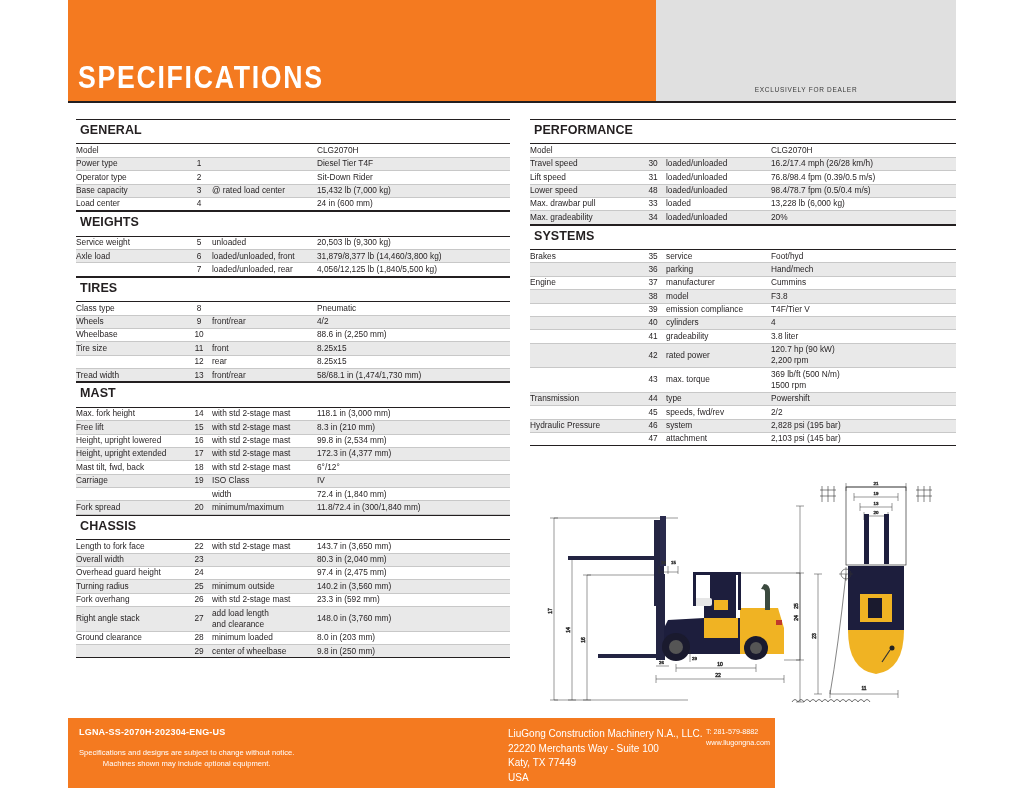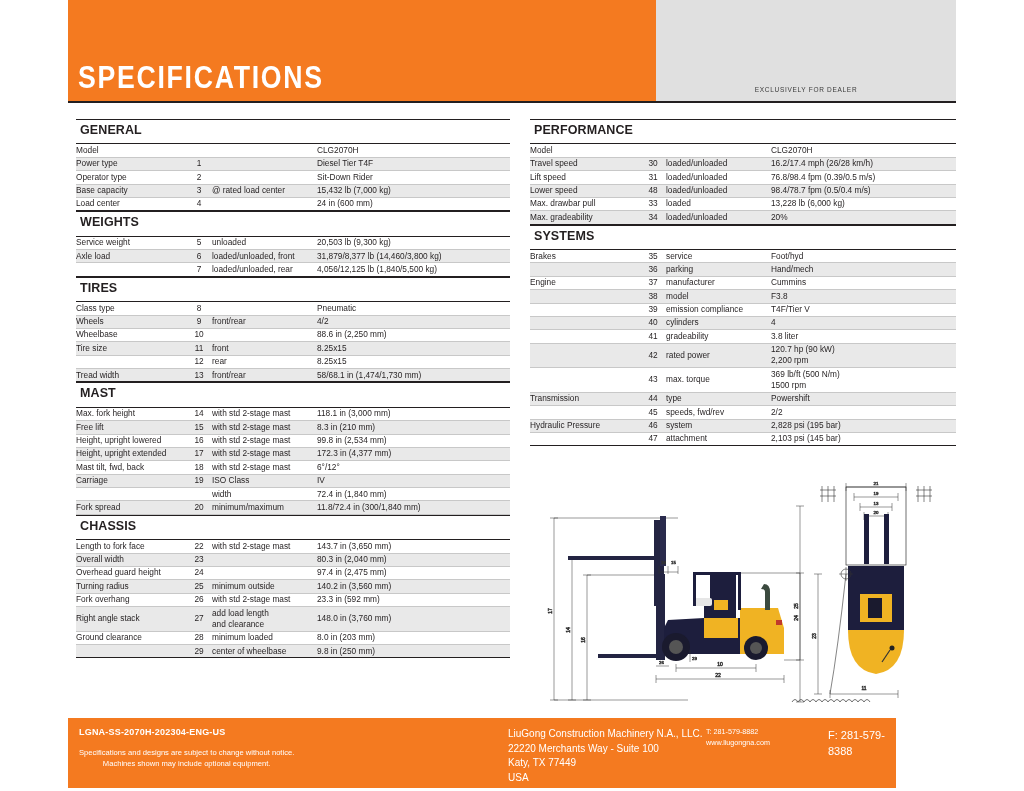--- a/index.html
+++ b/index.html
@@ -59,21 +59,21 @@
   .tiny{font-size:8.0px;}
 
   
   td.merged{vertical-align:middle;}
 
   
   .diagrams{position:absolute;left:528px;top:478px;width:432px;height:232px;}
   .diagrams svg{display:block;}
 
   
-  .footer{position:absolute;left:68px;top:718px;width:828px;height:70px;background:#f47a20;}
+  .footer{position:absolute;left:68px;top:718px;width:707px;height:70px;background:#f47a20;}
   .ft-code{position:absolute;left:11px;top:9px;font-size:9px;font-weight:bold;color:#ffffff;letter-spacing:0.2px;}
   .ft-note{position:absolute;left:11px;top:29px;font-size:7.6px;color:#ffffff;line-height:1.45;text-align:center;}
   .ft-addr{position:absolute;left:440px;top:9px;font-size:10px;color:#ffffff;line-height:1.47;}
   .ft-tel{position:absolute;left:638px;top:9px;font-size:7.2px;color:#ffffff;line-height:1.47;}
   .ft-fax{position:absolute;left:760px;top:9px;font-size:11px;color:#ffffff;line-height:1.47;}
 </style>
 </head>
 <body>
 
 <div class="page">

